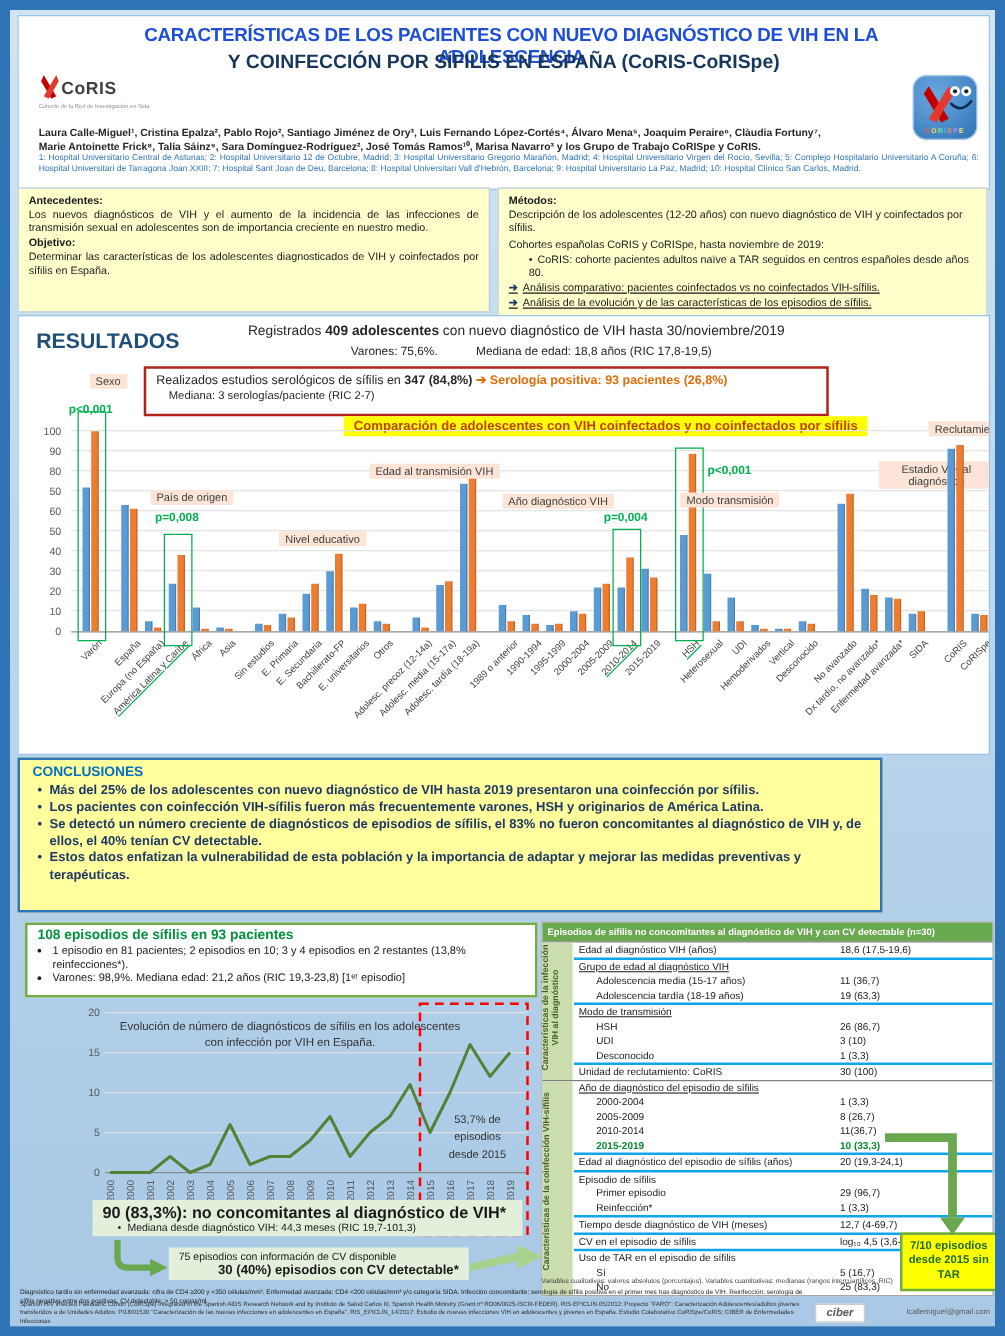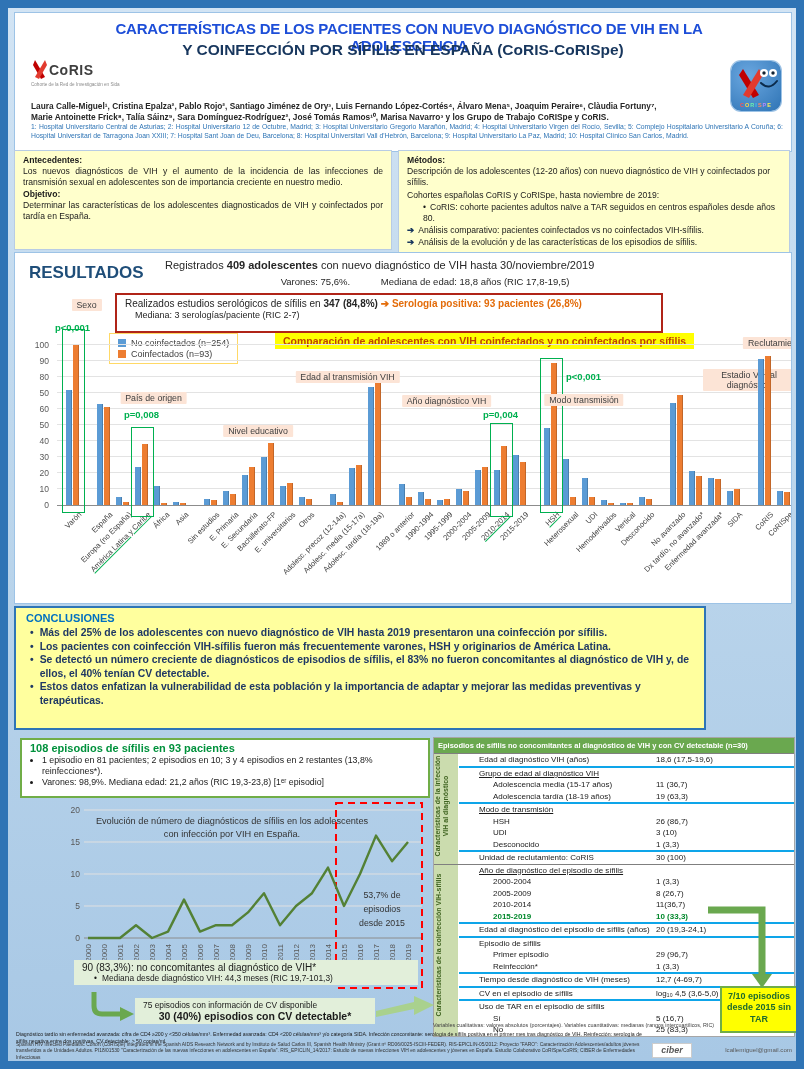--- a/index.html
+++ b/index.html
@@ -21,27 +21,27 @@
   .authors{left:16px;right:64px;top:88px;font-size:8.3px;font-weight:bold;color:#262626;line-height:1.3;}
   .affils{left:16px;right:8px;top:110px;font-size:6.8px;color:#2e74b5;line-height:1.3;text-align:justify;}
   
   .ybox{background:#ffffcc;border:1px solid #b8cce4;box-sizing:border-box;padding:4px 8px;font-size:8.6px;color:#1a1a1a;line-height:1.3;}
   .ant{left:6px;top:142px;width:378px;height:100px;}
   .met{left:390px;top:142px;width:392px;height:128px;}
   .ybox b.h{font-weight:bold;}
   .met-line{margin:0 0 1px 0;}
   .met-line.b{padding-left:16px;}
   .met-line.b::before{content:"•";margin-right:4px;}
-  .met-line.a{color:#1a1a1a;}
+  .met-line.a{color:#1a1a1a;text-decoration:underline;}
   .met-line.a::before{content:"➔";color:#17365d;font-weight:bold;margin-right:4px;}
   .just{text-align:justify;}
   
   .res{left:6px;top:244px;width:776px;height:350px;background:#fff;border:1px solid #9dc3e6;overflow:hidden;}
   .res-h{left:14px;top:10px;font-size:17px;font-weight:bold;color:#1f4e79;}
-  .res-l1{left:150px;width:520px;top:6px;font-size:11px;color:#262626;}
+  .res-l1{left:138px;width:520px;top:6px;text-align:center;font-size:11px;color:#262626;}
   .res-l2{left:150px;width:520px;top:23px;text-align:center;font-size:9.5px;color:#262626;}
   .res-l2 span{margin:0 14px;}
   .serobox{left:100px;top:40px;width:548px;height:40px;border:2px solid #b02418;background:#fff;box-sizing:border-box;padding:3px 8px;}
   .sero1{font-size:10px;color:#262626;}
   .sero1 .orange{color:#e36c0a;font-weight:bold;}
   .sero2{font-size:9px;color:#262626;padding-left:10px;margin-top:1px;}
   
   #ylabs{left:8px;top:92px;width:30px;height:160px;}
   .ylab{position:absolute;right:4px;font-size:8.5px;color:#595959;width:26px;text-align:right;}
   #barplot{left:42px;top:92px;width:742px;height:160px;border-bottom:1px solid #8c8c8c;}
@@ -68,36 +68,36 @@
   .conc li{font-size:10.4px;font-weight:bold;color:#1f3864;line-height:1.3;display:flex;}
   .conc li .bu{margin-right:6px;}
   
   .bottom{left:0;top:726px;width:788px;height:300px;}
   .box108{left:12px;top:4px;width:410px;height:60px;background:#fff;border:2px solid #70ad47;box-sizing:border-box;padding:2px 8px;}
   .box108 .t{font-size:11px;font-weight:bold;color:#00913c;}
   .box108 li{font-size:8.8px;color:#1a1a1a;line-height:1.25;}
   .box108 ul{margin:1px 0 0 12px;padding:0;}
   .lgreen{background:#e2efda;box-sizing:border-box;padding:2px 8px;}
   .box90{left:66px;top:226px;width:344px;}
-  .box90 .t{font-size:10px;font-weight:normal;color:#1a1a1a;}
+  .box90 .t{font-size:13px;font-weight:bold;color:#1a1a1a;}
   .box90 .b{font-size:8.4px;color:#1a1a1a;padding-left:12px;}
   .box90 .b::before{content:"•";margin-right:5px;}
   .box75{left:127px;top:264px;width:240px;}
   .box75 .l1{font-size:8.4px;color:#1a1a1a;}
-  .box75 .l2{font-size:10.5px;font-weight:bold;color:#1a1a1a;text-align:center;}
+  .box75 .l2{font-size:10.5px;font-weight:bold;color:#1a1a1a;text-align:right;}
   .tarbox{left:712px;top:252px;width:78px;height:47px;background:#ffff00;border:2px solid #70ad47;box-sizing:border-box;
     font-size:9px;font-weight:bold;color:#1f6b2e;text-align:center;padding:3px 2px;line-height:1.25;}
   
   .tbl{left:425px;top:3px;width:362px;background:#fff;border:1px solid #a6a6a6;box-sizing:border-box;}
   .tblh{background:#6aa84f;color:#fff;font-size:7.5px;font-weight:bold;padding:3px 4px;white-space:nowrap;overflow:hidden;}
   .sec{display:flex;border-top:1px solid #7f7f7f;}
   .side{width:24px;background:#cbdcae;position:relative;flex:none;border-right:1px solid #fff;overflow:visible;}
   .sideInner{position:absolute;transform:rotate(-90deg);font-size:7px;font-weight:bold;color:#3f6320;text-align:center;line-height:1.15;}
   .rows{flex:1;min-width:0;}
-  .trow{display:flex;align-items:center;height:11.5px;font-size:8px;color:#1a1a1a;padding:0 20px;}
+  .trow{display:flex;align-items:center;height:11.5px;font-size:8px;color:#1a1a1a;padding:0 4px;}
   .trow.rule{border-top:2px solid #0ea5e9;}
   .tl{flex:1;white-space:nowrap;overflow:hidden;}
   .tl.ind{padding-left:14px;}
   .tl.gh{text-decoration:underline;}
   .tv{width:118px;flex:none;white-space:nowrap;}
   .grn{color:#00882b;font-weight:bold;}
   .tfoot{left:425px;top:288px;width:362px;font-size:5.4px;color:#404040;}
   
   .footer{left:0;top:1022px;width:788px;height:31px;}
   .f1{left:8px;right:150px;top:1px;font-size:5.2px;color:#1a1a1a;line-height:1.3;}
@@ -140,21 +140,21 @@
       <div>Laura Calle-Miguel¹, Cristina Epalza², Pablo Rojo², Santiago Jiménez de Ory³, Luis Fernando López-Cortés⁴, Álvaro Mena⁵, Joaquim Peraire⁶, Clàudia Fortuny⁷,</div>
       <div>Marie Antoinette Frick⁸, Talía Sáinz⁹, Sara Domínguez-Rodríguez², José Tomás Ramos¹⁰, Marisa Navarro³ y los Grupo de Trabajo CoRISpe y CoRIS.</div>
     </div>
     <div class="abs affils">1: Hospital Universitario Central de Asturias; 2: Hospital Universitario 12 de Octubre, Madrid; 3: Hospital Universitario Gregorio Marañón, Madrid; 4: Hospital Universitario Virgen del Rocío, Sevilla; 5: Complejo Hospitalario Universitario A Coruña; 6: Hospital Universitari de Tarragona Joan XXIII; 7: Hospital Sant Joan de Deu, Barcelona; 8: Hospital Universitari Vall d'Hebrón, Barcelona; 9: Hospital Universitario La Paz, Madrid; 10: Hospital Clínico San Carlos, Madrid.</div>
   </div>
 
   <div class="abs ybox ant">
     <b class="h">Antecedentes:</b>
     <div class="just">Los nuevos diagnósticos de VIH y el aumento de la incidencia de las infecciones de transmisión sexual en adolescentes son de importancia creciente en nuestro medio.</div>
     <b class="h">Objetivo:</b>
-    <div class="just">Determinar las características de los adolescentes diagnosticados de VIH y coinfectados por tardía en España.</div>
+    <div class="just">Determinar las características de los adolescentes diagnosticados de VIH y coinfectados por sífilis en España.</div>
   </div>
 
   <div class="abs ybox met">
     <b class="h">Métodos:</b>
     <div id="met-lines">
         <div class="met-line ">Descripción de los adolescentes (12-20 años) con nuevo diagnóstico de VIH y coinfectados por sífilis.</div>
         <div class="met-line ">Cohortes españolas CoRIS y CoRISpe, hasta noviembre de 2019:</div>
         <div class="met-line b">CoRIS: cohorte pacientes adultos naïve a TAR seguidos en centros españoles desde años 80.</div>
         <div class="met-line a">Análisis comparativo: pacientes coinfectados vs no coinfectados VIH-sífilis.</div>
         <div class="met-line a">Análisis de la evolución y de las características de los episodios de sífilis.</div>
@@ -185,30 +185,20 @@
         <div class="ylab" style="bottom: 43px;">30</div>
         <div class="ylab" style="bottom: 59px; margin-top: 28px;">40</div>
         <div class="ylab" style="bottom: 75px;">50</div>
         <div class="ylab" style="bottom: 91px;">60</div>
         <div class="ylab" style="bottom: 107px;">50</div>
         <div class="ylab" style="bottom: 123px;">80</div>
         <div class="ylab" style="bottom: 139px;">90</div>
         <div class="ylab" style="bottom: 155px;">100</div>
       </div>
     <div class="abs" id="barplot">
-      <div class="abs" id="leg">
-          <div class="legit">
-            <span class="legsq" style="background: rgb(91, 155, 213);"></span>
-            <span>No coinfectados (n=254)</span>
-          </div>
-          <div class="legit">
-            <span class="legsq" style="background: rgb(237, 125, 49);"></span>
-            <span>Coinfectados (n=93)</span>
-          </div>
-        </div>
       <div class="abs" id="btitle">Comparación de adolescentes con VIH coinfectados y no coinfectados por sífilis</div>
     <div class="grid" style="bottom: 16px;"></div>
         <div class="grid" style="bottom: 32px;"></div>
         <div class="grid" style="bottom: 48px;"></div>
         <div class="grid" style="bottom: 64px;"></div>
         <div class="grid" style="bottom: 80px;"></div>
         <div class="grid" style="bottom: 96px;"></div>
         <div class="grid" style="bottom: 112px;"></div>
         <div class="grid" style="bottom: 128px;"></div>
         <div class="grid" style="bottom: 144px;"></div>

